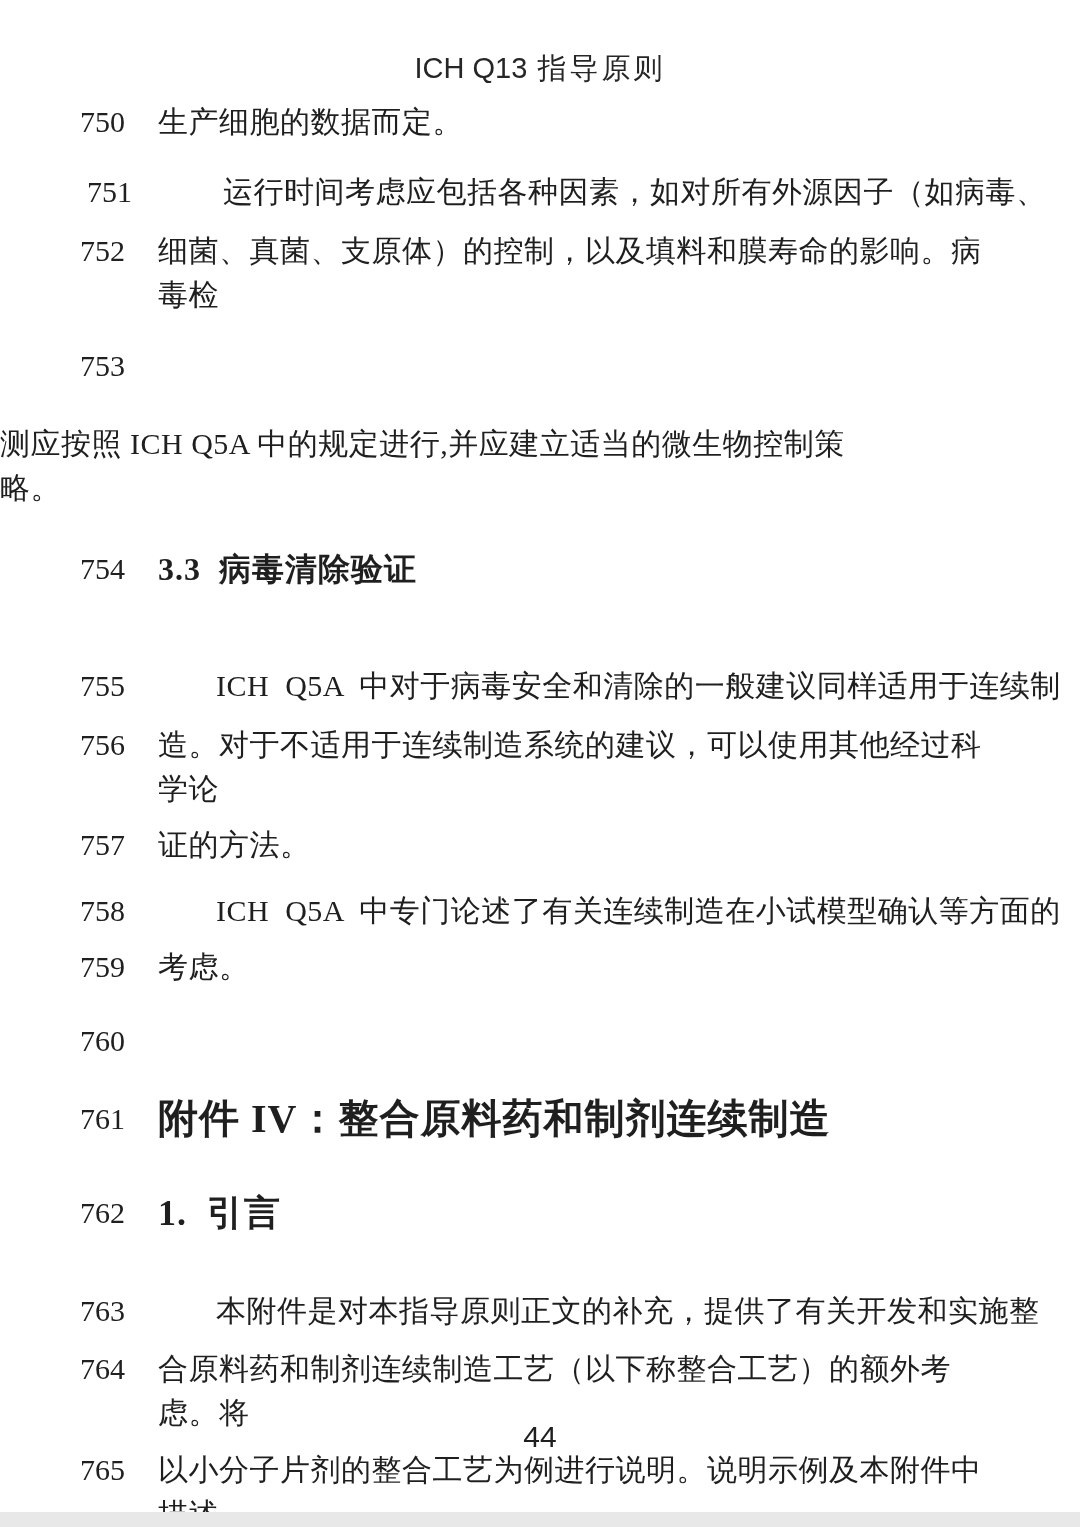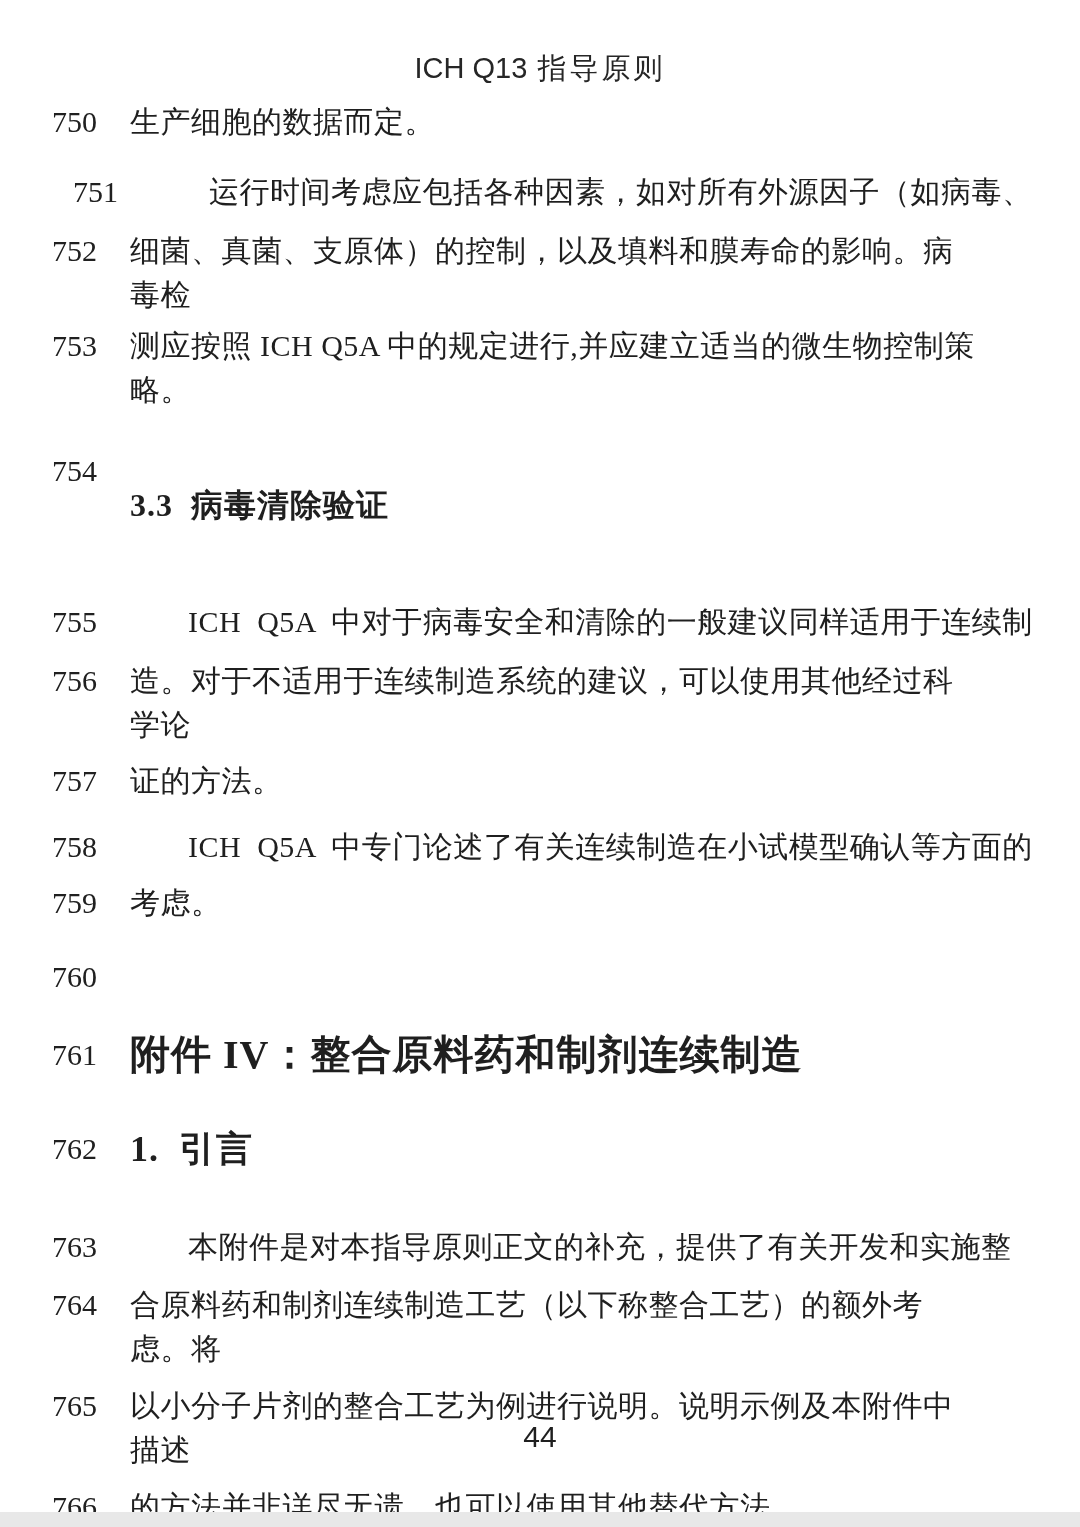--- a/index.html
+++ b/index.html
@@ -35,21 +35,21 @@
   }
   .rows {
     margin: 0;
   }
   .row {
     display: flex;
     align-items: flex-start;
   }
   .lnum {
     flex: 0 0 78px;
-    padding-left: 52px;
+    padding-left: 80px;
     font-family: "Liberation Serif", serif;
     font-size: 30px;
     line-height: 44px;
     color: #202020;
     white-space: nowrap;
   }
   .ltext {
     flex: 1 1 auto;
     max-width: 850px;
     font-size: 30px;
@@ -57,21 +57,20 @@
     white-space: pre-wrap;
     letter-spacing: 0.5px;
     color: #1f1f1f;
   }
   .row.indent .ltext { padding-left: 58px; }
   .row.h3 .ltext {
     font-weight: bold;
     font-size: 32px;
     line-height: 46px;
     letter-spacing: 1px;
-    margin-top: 34px;
   }
   .row.h3 .lnum { line-height: 46px; }
   .row.h2 .ltext {
     font-weight: bold;
     font-size: 36px;
     line-height: 48px;
     letter-spacing: 1px;
   }
   .row.h2 .lnum { line-height: 48px; }
   .row.h1 .ltext {
@@ -80,21 +79,21 @@
     line-height: 52px;
     letter-spacing: 1px;
   }
   .row.h1 .lnum { line-height: 52px; }
   .row.blank { height: 44px; }
 
   
   .mt-750 { margin-top: 10px; }
   .mt-751 { margin-top: 26px; justify-content: center; }
   .mt-752 { margin-top: 15px; }
-  .mt-753 { margin-top: 7px; }
+  .mt-753 { margin-top: 27px; flex-direction: column; }
   .mt-754 { margin-top: 36px; }
   .mt-755 { margin-top: 72px; }
   .mt-756 { margin-top: 15px; }
   .mt-757 { margin-top: 12px; }
   .mt-758 { margin-top: 22px; }
   .mt-759 { margin-top: 12px; }
   .mt-760 { margin-top: 30px; }
   .mt-761 { margin-top: 30px; }
   .mt-762 { margin-top: 44px; }
   .mt-763 { margin-top: 52px; }

